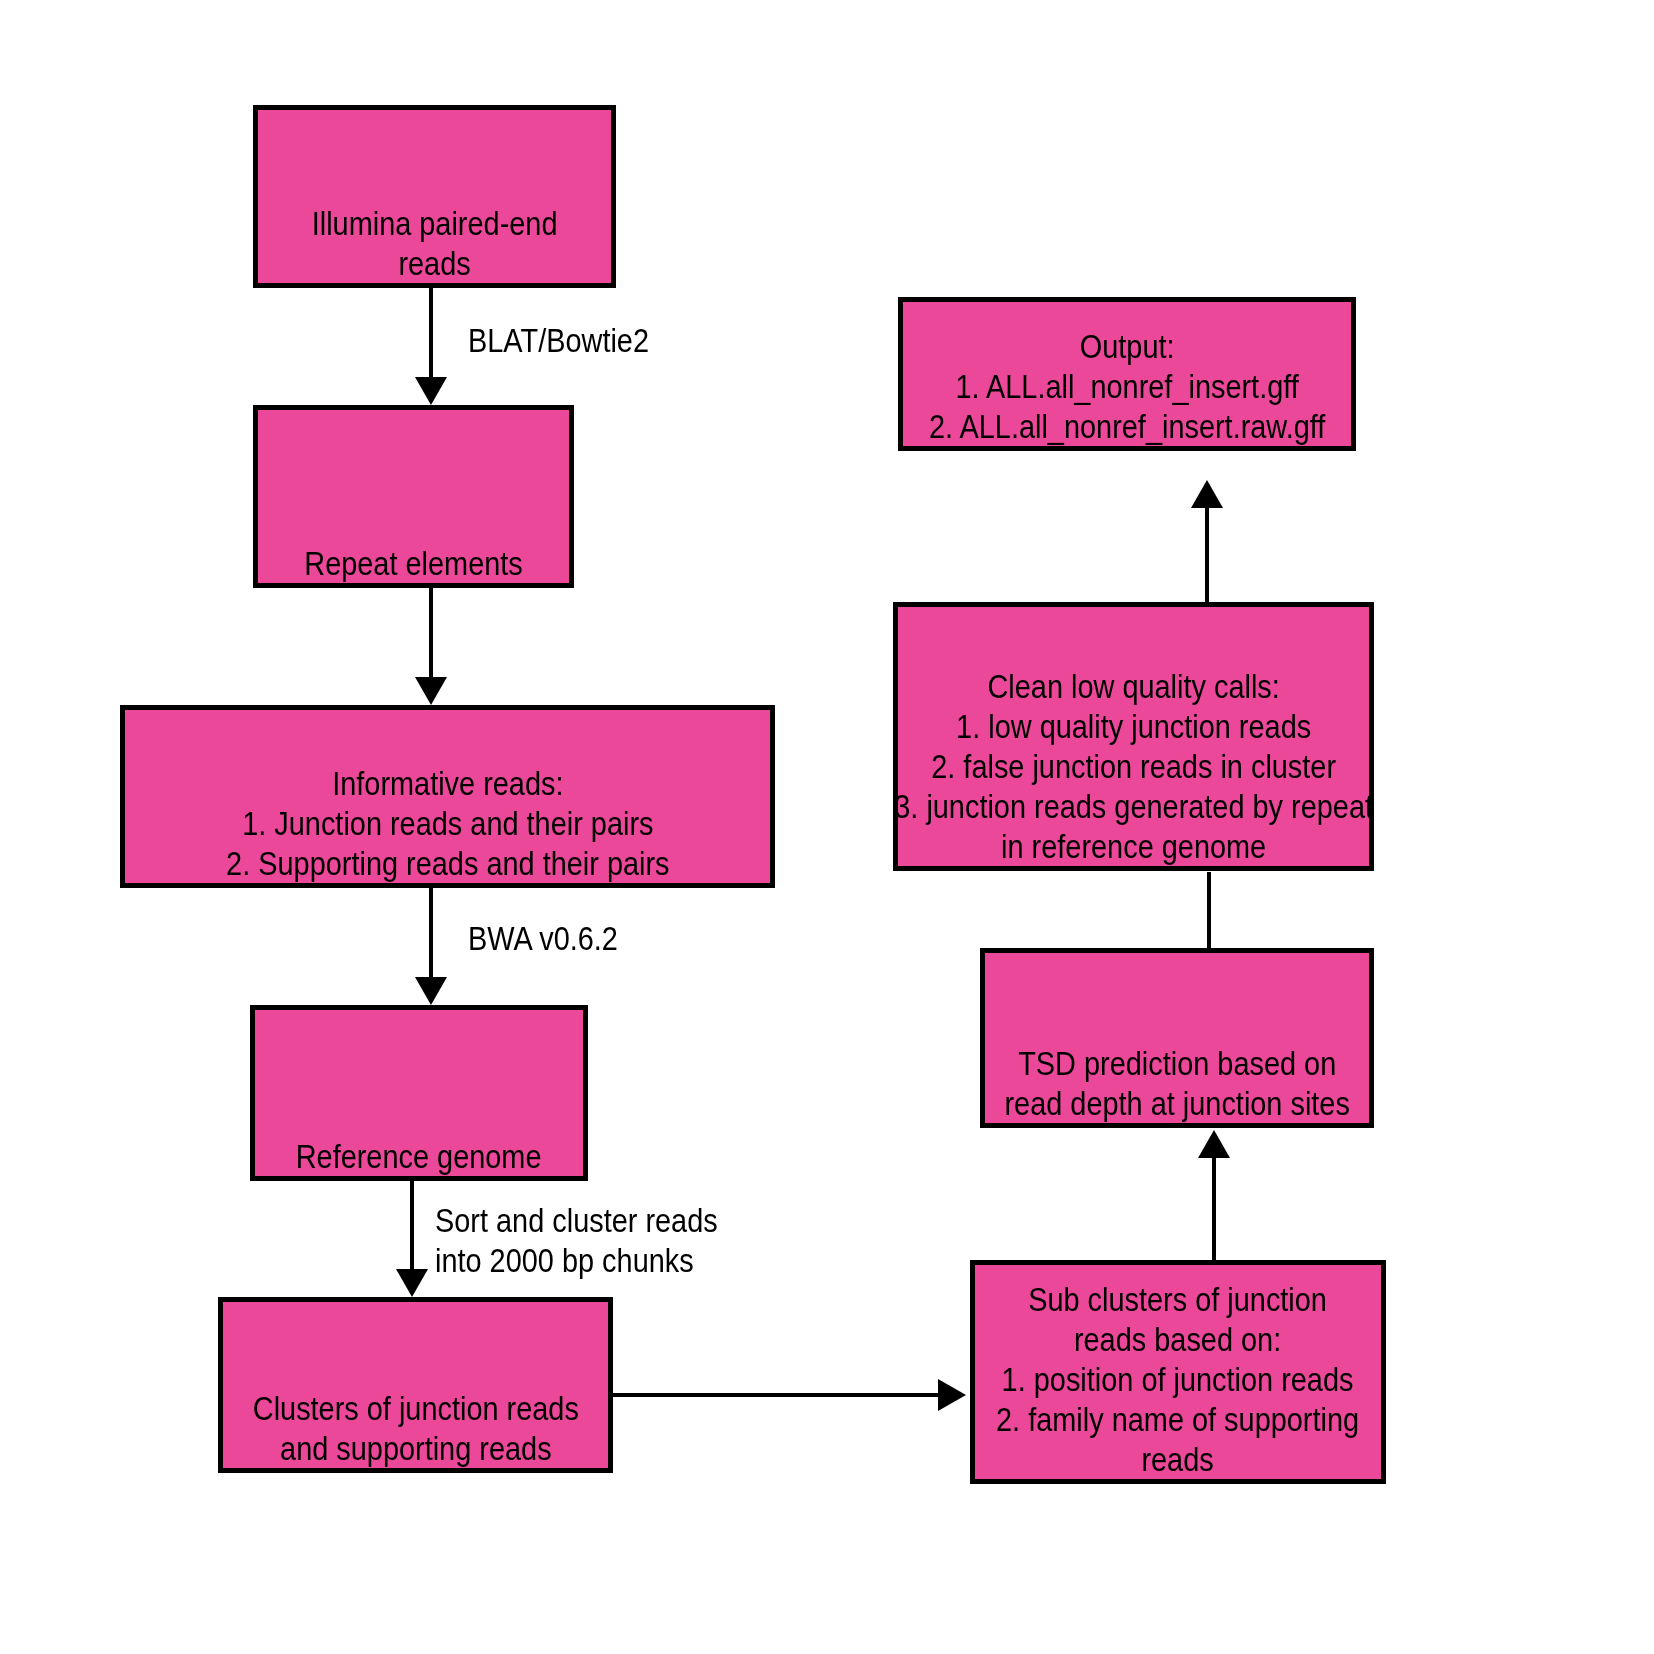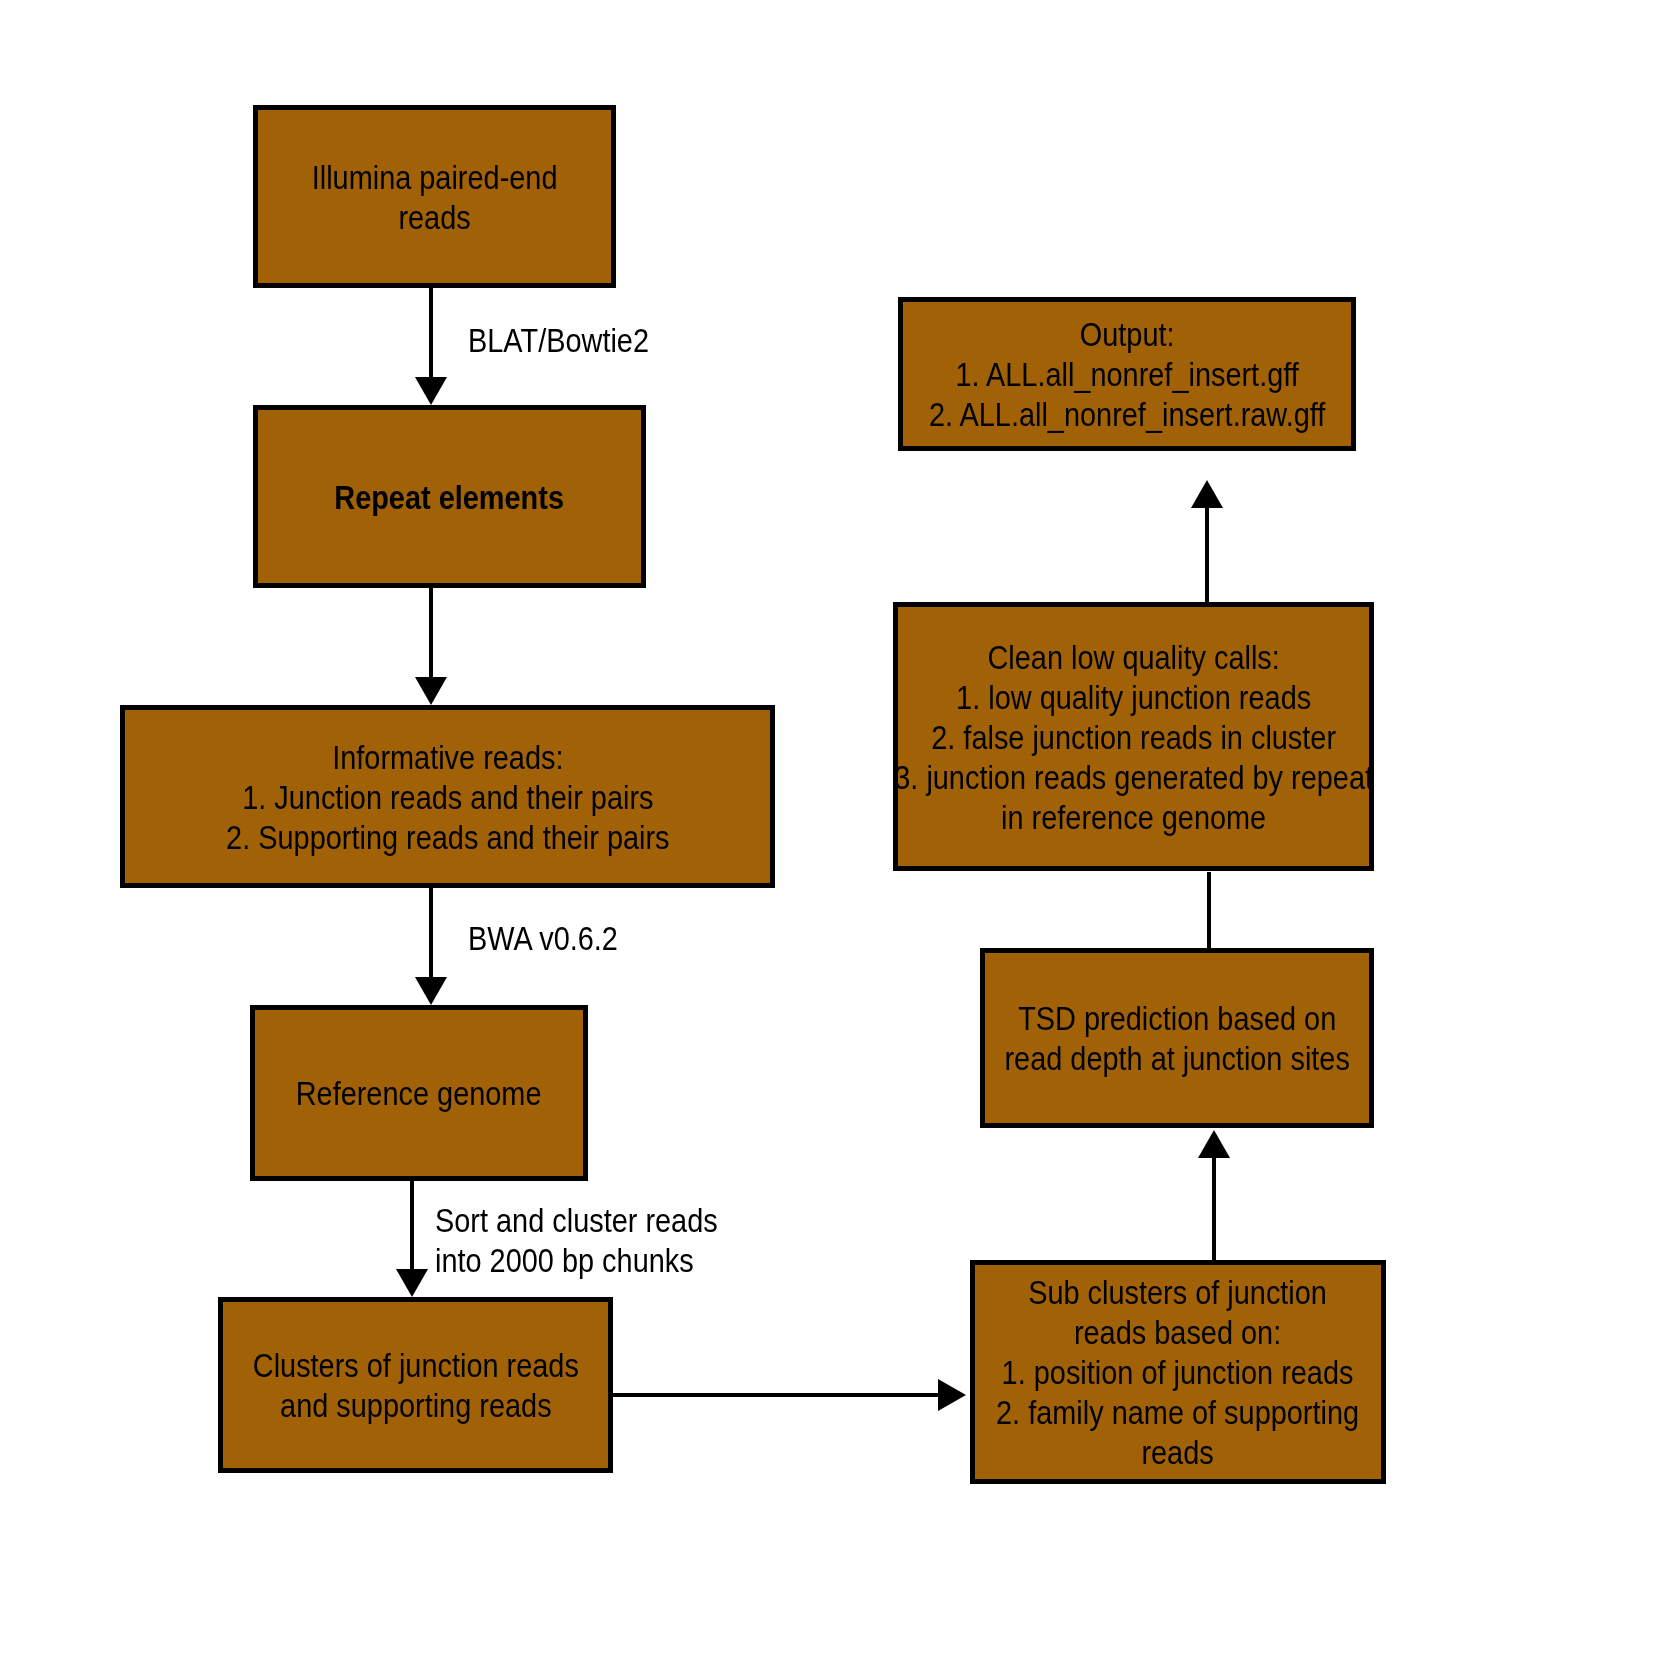--- a/index.html
+++ b/index.html
@@ -13,23 +13,23 @@
     height: 1654px;
     background: #ffffff;
     font-family: "Liberation Sans", sans-serif;
     color: #000000;
     overflow: hidden;
   }
   .box {
     position: absolute;
     box-sizing: border-box;
     border: 5px solid #000000;
-    background: #a16207;
+    background: #ec4899;
     display: flex;
-    align-items: center;
+    align-items: flex-end;
     justify-content: center;
   }
   .box .txt {
     display: block;
     white-space: pre;
     text-align: center;
     font-size: 34px;
     line-height: 40px;
     transform: scaleX(0.85);
     transform-origin: center center;
@@ -69,21 +69,21 @@
     border-bottom: 28px solid #000000;
   }
   .ah.right {
     border-top: 16px solid transparent;
     border-bottom: 16px solid transparent;
     border-left: 28px solid #000000;
   }
 
   
   .b-illumina    { left: 253px;  top: 105px;  width: 363px; height: 183px; }
-  .b-repeat      { left: 253px;  top: 405px;  width: 393px; height: 183px; font-weight: bold; }
+  .b-repeat      { left: 253px;  top: 405px;  width: 321px; height: 183px; }
   .b-informative { left: 120px;  top: 705px;  width: 655px; height: 183px; }
   .b-reference   { left: 250px;  top: 1005px; width: 338px; height: 176px; }
   .b-clusters    { left: 218px;  top: 1297px; width: 395px; height: 176px; }
   
   .b-subclusters { left: 970px;  top: 1260px; width: 416px; height: 224px; }
   .b-tsd         { left: 980px;  top: 948px;  width: 394px; height: 180px; }
   .b-clean       { left: 893px;  top: 602px;  width: 481px; height: 269px; }
   .b-output      { left: 898px;  top: 297px;  width: 458px; height: 154px; }
 
   

